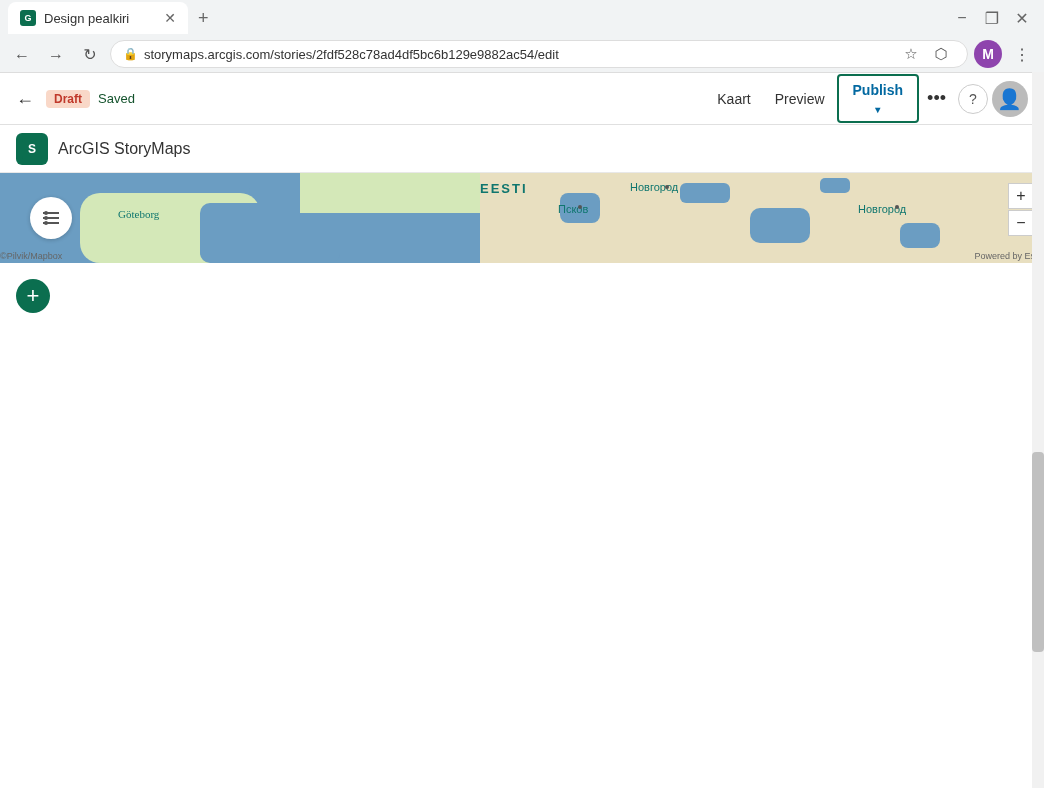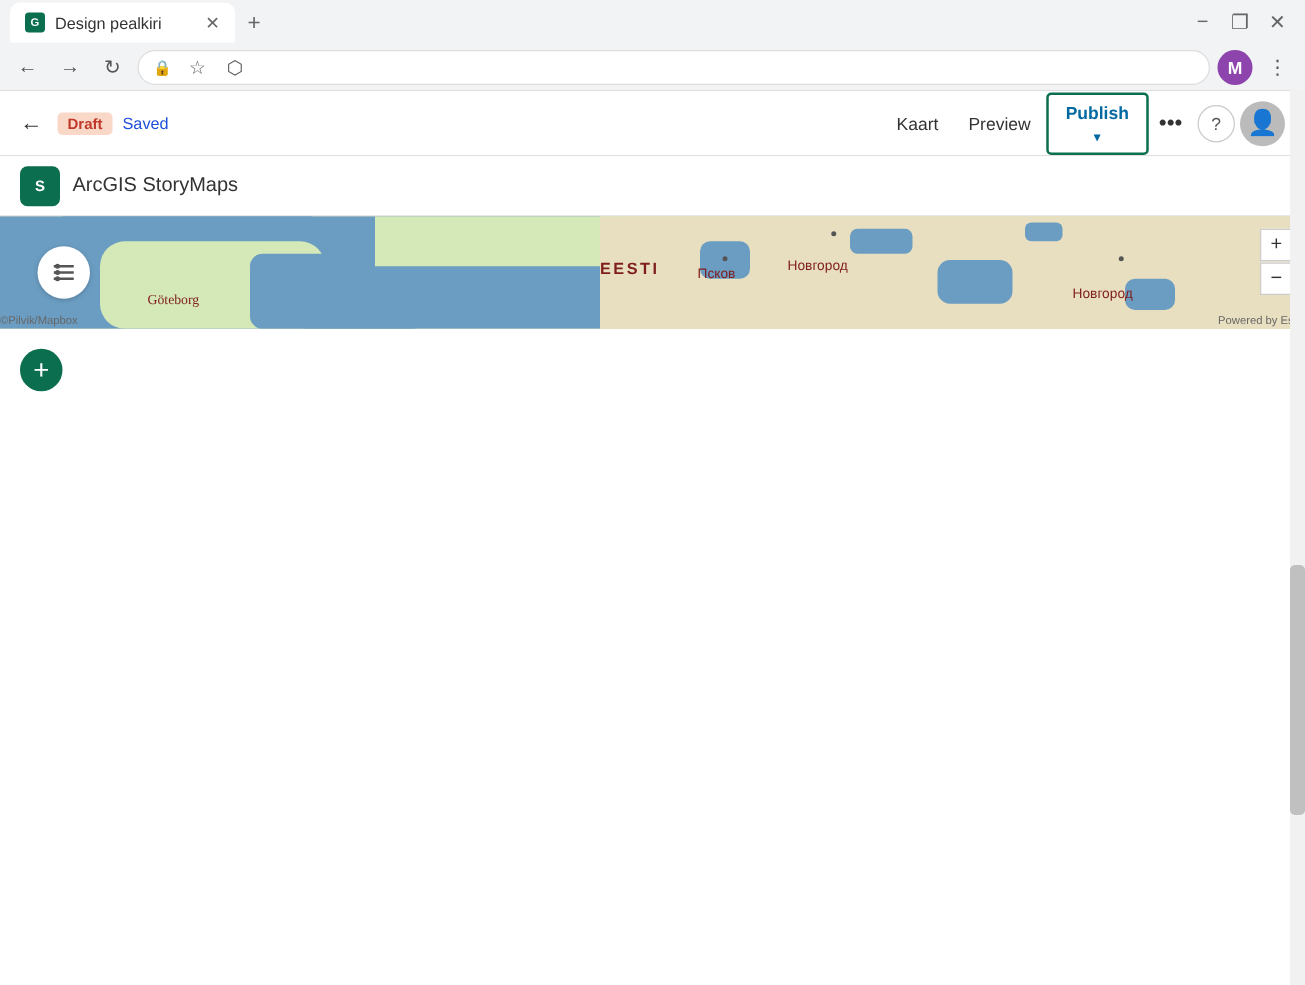--- a/index.html
+++ b/index.html
@@ -171,21 +171,21 @@
       background: #f9d8c8;
       color: #c0392b;
       border-radius: 4px;
       padding: 2px 8px;
       font-size: 12px;
       font-weight: bold;
     }
     .saved-label {
       margin-left: 8px;
       font-size: 13px;
-      color: #1d4ed8;
+      color: #14532d;
     }
     .header-spacer { flex: 1; }
     .design-btn, .preview-btn {
       background: none;
       border: none;
       cursor: pointer;
       font-size: 14px;
       color: #333;
       padding: 6px 12px;
     }
@@ -265,23 +265,22 @@
     .map-container {
       width: 100%;
       height: 90px;
       background: #c8d8c0;
       position: relative;
       overflow: hidden;
     }
     .map-label {
       position: absolute;
       font-size: 11px;
-      color: #7f1d1d;
+      color: #0f766e;
       font-family: Arial;
-      margin-top: 26px;
     }
     .map-dot {
       position: absolute;
       width: 4px;
       height: 4px;
       background: #555;
       border-radius: 50%;
     }
     .map-controls {
       position: absolute;
@@ -419,20 +418,21 @@
         <span>←</span>
       </button>
       <button class="nav-btn">
         <span>→</span>
       </button>
       <button class="nav-btn">
         <span>↻</span>
       </button>
       <div class="address-bar">
         <span class="lock-icon">🔒</span>
+        <span class="address-text">storymaps.arcgis.com/stories/2fdf528c78ad4df5bc6b129e9882ac54/edit</span>
         <div class="address-bar-actions">
           <button class="addr-action-btn">☆</button>
           <button class="addr-action-btn">⬡</button>
         </div>
       </div>
       <div class="profile-circle">M</div>
       <button class="menu-dots-btn">⋮</button>
     </div>
   </div>
 
@@ -480,21 +480,21 @@
     <div style="position:absolute;top:0;left:480px;width:560px;height:100%;background:#e8dfc0;"></div>
 
     <div style="position:absolute;top:20px;left:560px;width:40px;height:30px;background:#6b9dc2;border-radius:8px;"></div>
     <div style="position:absolute;top:10px;left:680px;width:50px;height:20px;background:#6b9dc2;border-radius:6px;"></div>
     <div style="position:absolute;top:35px;left:750px;width:60px;height:35px;background:#6b9dc2;border-radius:10px;"></div>
     <div style="position:absolute;top:5px;left:820px;width:30px;height:15px;background:#6b9dc2;border-radius:5px;"></div>
     <div style="position:absolute;top:50px;left:900px;width:40px;height:25px;background:#6b9dc2;border-radius:8px;"></div>
 
     <span class="map-label" style="top:8px;left:480px;font-weight:bold;font-size:13px;letter-spacing:2px;">EESTI</span>
     <span class="map-label" style="top:8px;left:630px;">Новгород</span>
-    <span class="map-label" style="top:14px;left:558px;">Псков</span>
+    <span class="map-label" style="top:30px;left:558px;">Псков</span>
     <span class="map-label" style="top:30px;left:858px;">Новгород</span>
     <span class="map-label" style="top:35px;left:118px;font-family:Liberation Serif, serif;">Göteborg</span>
 
     <div class="map-dot" style="top:32px;left:578px;"></div>
     <div class="map-dot" style="top:12px;left:665px;"></div>
     <div class="map-dot" style="top:32px;left:895px;"></div>
 
     <button class="map-legend-btn">
       <svg width="20" height="16" viewBox="0 0 20 16">
         <line x1="2" y1="3" x2="18" y2="3" stroke="#555" stroke-width="2"></line>

